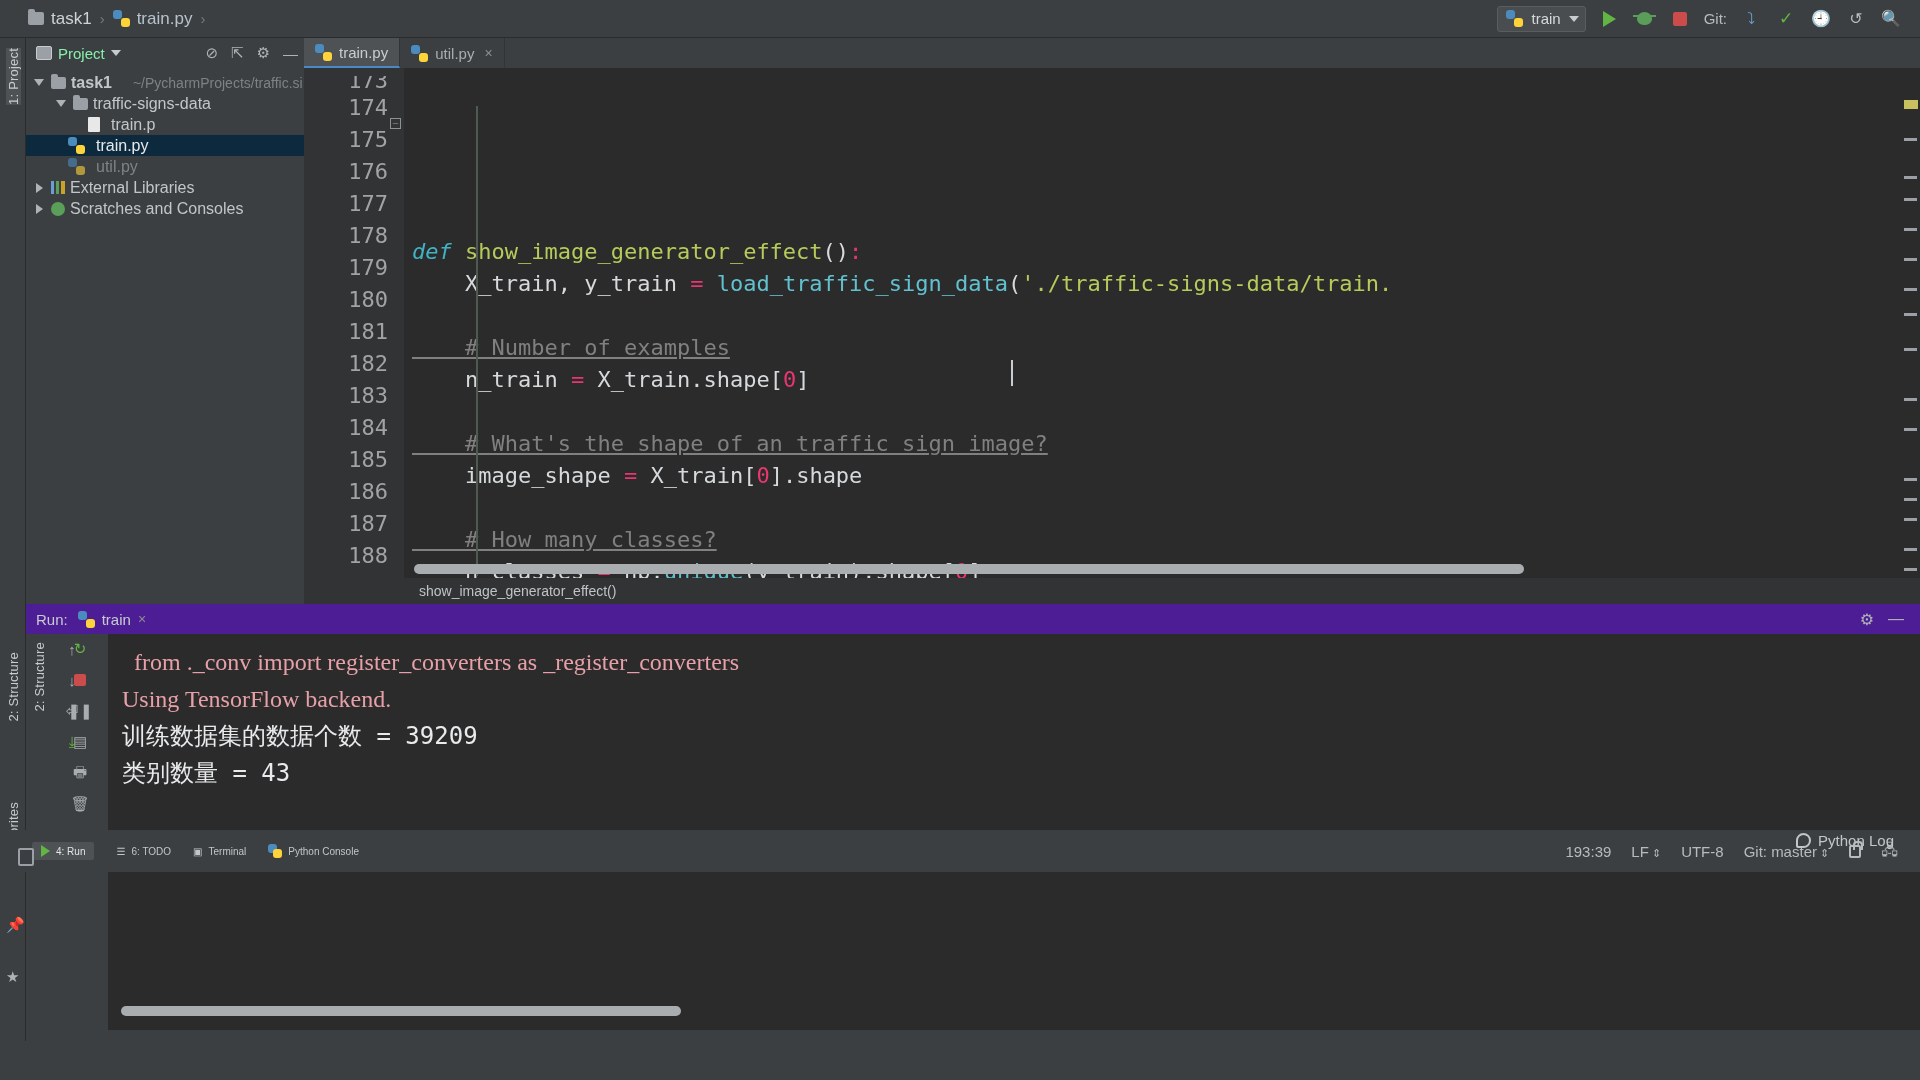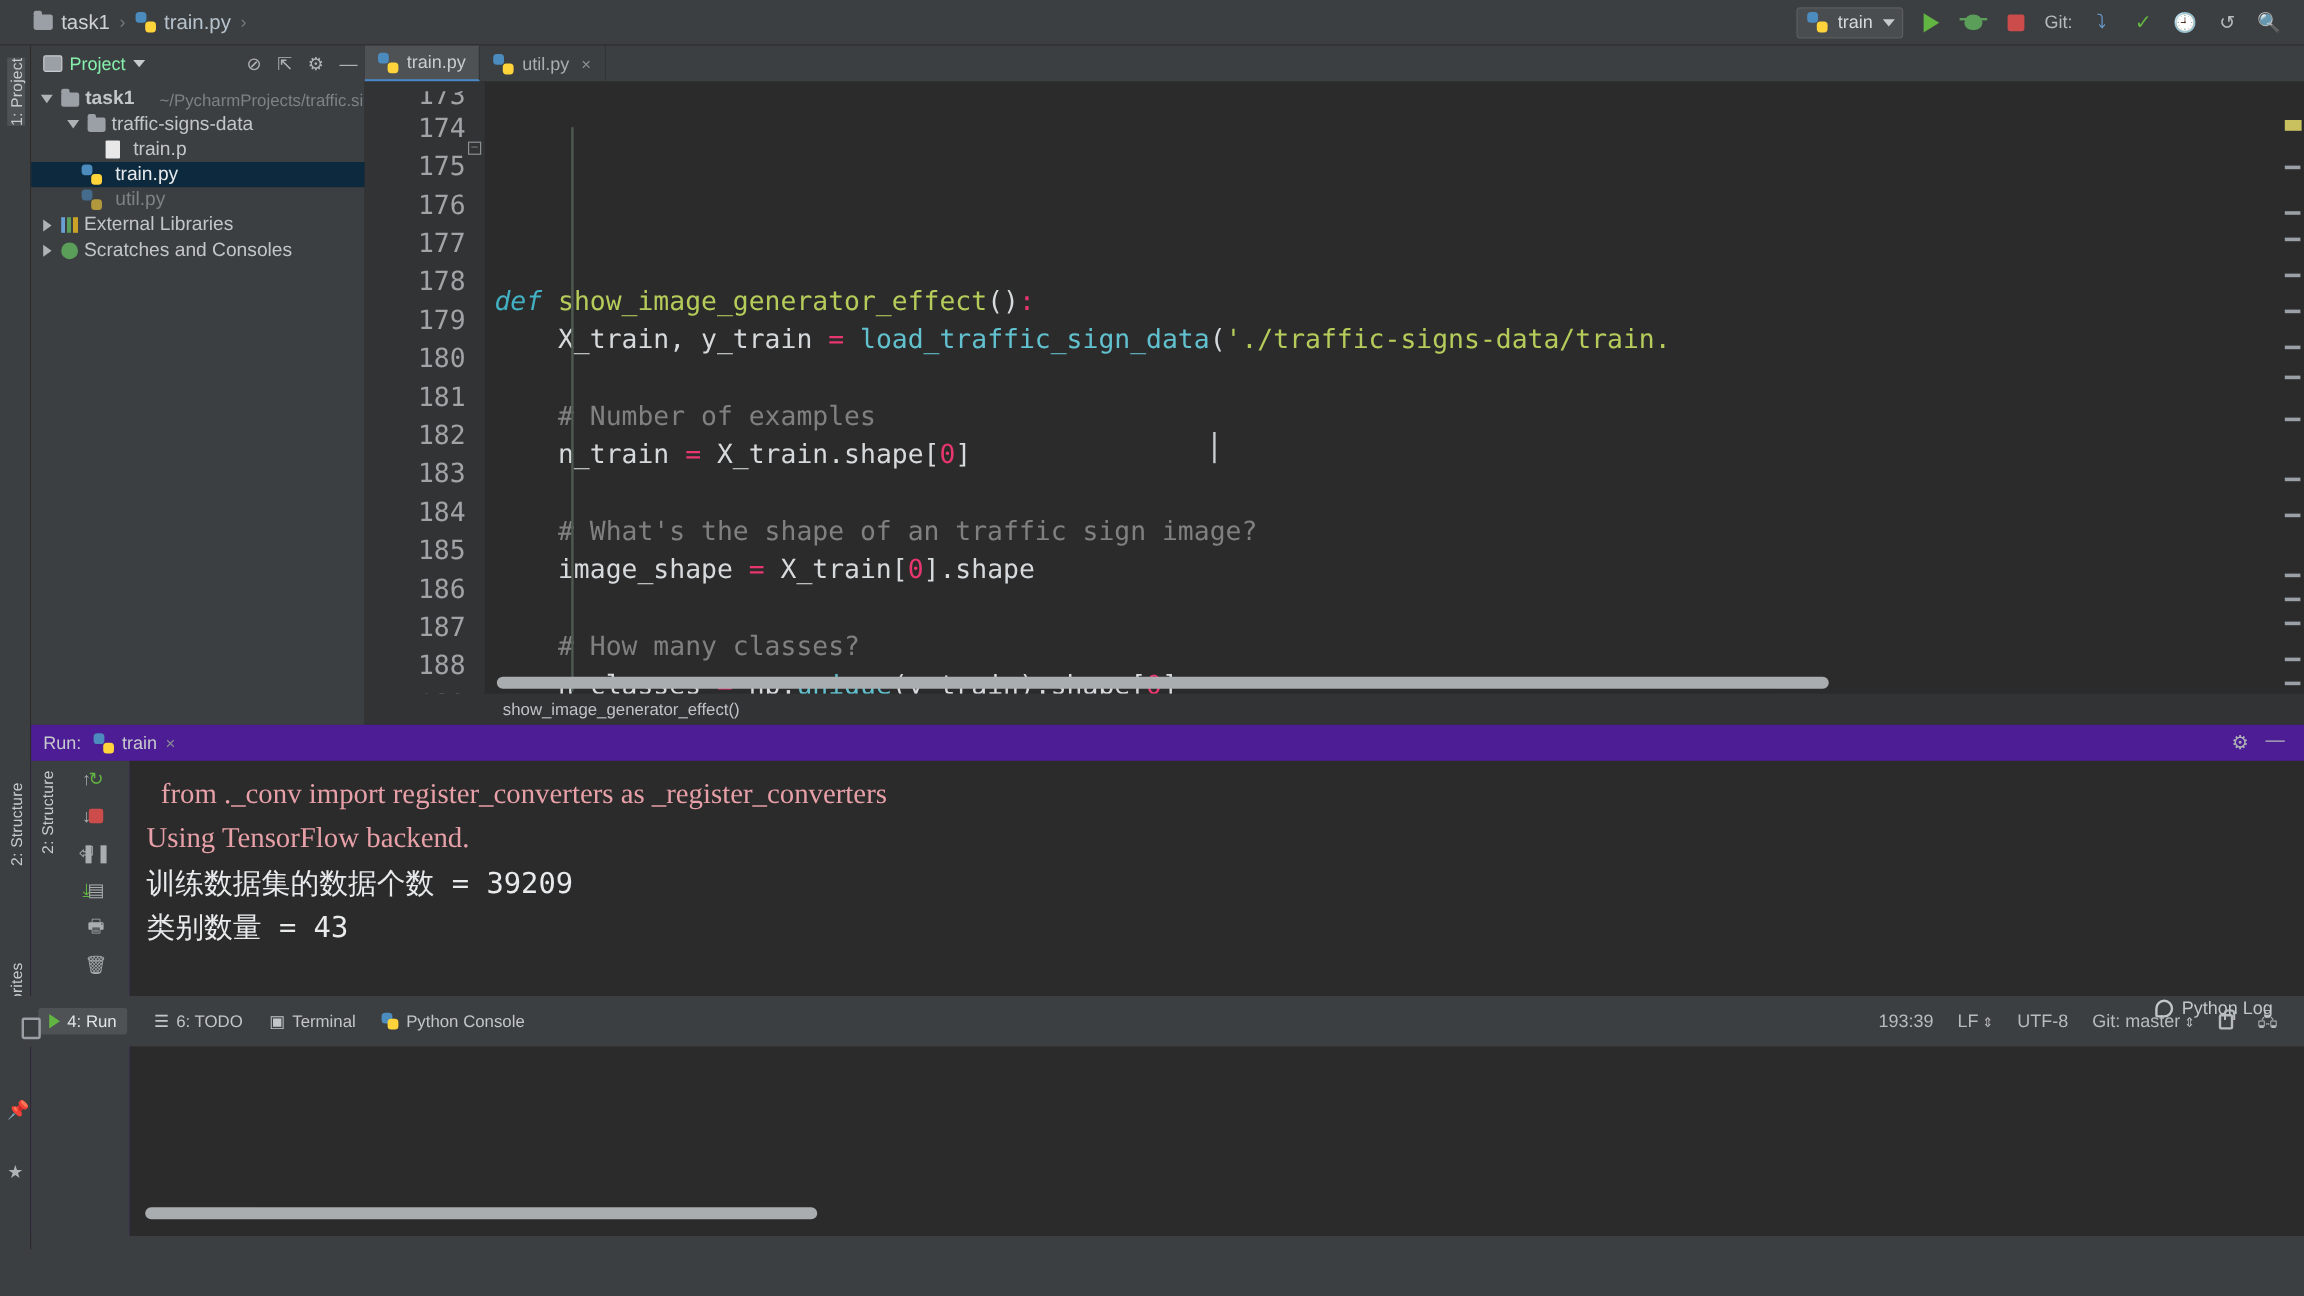--- a/index.html
+++ b/index.html
@@ -124,21 +124,21 @@
     flex:1; position:relative; overflow:hidden; padding: 8px 0 0 8px;
     font-family:"DejaVu Sans Mono", monospace; font-size: 22px; line-height:32px; white-space:pre;
   }
   .ind-line { position:absolute; left:72px; top:38px; width:2px; height:470px; background:#4e5a52; }
   .cl { height: 32px; color:#a9b7c6; }
   .kw2 { color:#42b1c4; font-style: italic; }
   .fn { color:#b5cc5a; }
   .op { color:#e8366f; }
   .num { color:#e8366f; }
   .str { color:#b5cc5a; }
-  .cmt { color:#808080; }
+  .cmt { color:#808080;text-decoration:underline; }
   .call { color:#62c1cf; }
   .plain { color:#d7dadc; }
   .brk { color:#d7dadc; }
 
   .caret-ibeam { position:absolute; left:607px; top:292px; width:2px; height:26px; background:#c9cdd0; }
 
   .hscroll {
     position:absolute; left:110px; bottom:30px; height: 10px; width: 1110px;
     background: #a9adaf; border-radius: 5px;
   }
@@ -182,21 +182,21 @@
   .console-scroll {
     position:absolute; left:95px; bottom:14px; width:560px; height:10px;
     background:#a9adaf; border-radius:5px;
   }
 
   
   .statusbar {
     position:absolute; left:0; bottom:0; width:1920px; height:42px; background:#3c3f41;
     display:flex; align-items:center;
   }
-  .sb-left { display:flex; align-items:center; gap:22px; padding-left:32px; font-size:14px; color:#c3c6c8; }
+  .sb-left { display:flex; align-items:center; gap:22px; padding-left:32px; font-size:10px; color:#c3c6c8; }
   .sb-item { display:flex; align-items:center; gap:6px; }
   .sb-item.sel { background:#4e5254; padding: 3px 9px; border-radius:2px; color:#e2e5e7; }
   .sb-right { margin-left:auto; display:flex; align-items:center; gap:20px; padding-right:22px; font-size:15px; color:#b8bbbd; }
   .eventlog { position:absolute; right:26px; top:2px; font-size:15px; color:#c3c6c8; display:flex; align-items:center; gap:7px;}
   .balloon { width:15px;height:15px;border:2px solid #c3c6c8;border-radius:50% 50% 50% 2px; }
   .lock-ico { width:12px;height:13px;border:2px solid #b8bbbd;border-radius:2px;position:relative; }
   .lock-ico:before{content:"";position:absolute;left:2px;top:-6px;width:6px;height:7px;border:2px solid #b8bbbd;border-bottom:none;border-radius:4px 4px 0 0;}
   .updn { display:inline-block; font-size:11px; line-height:8px; color:#b8bbbd; }
   .sb-bottomleft { position:absolute; left:18px; bottom:6px; width:16px; height:18px; border:2px solid #9aa0a6; border-radius:2px; }
 </style>

